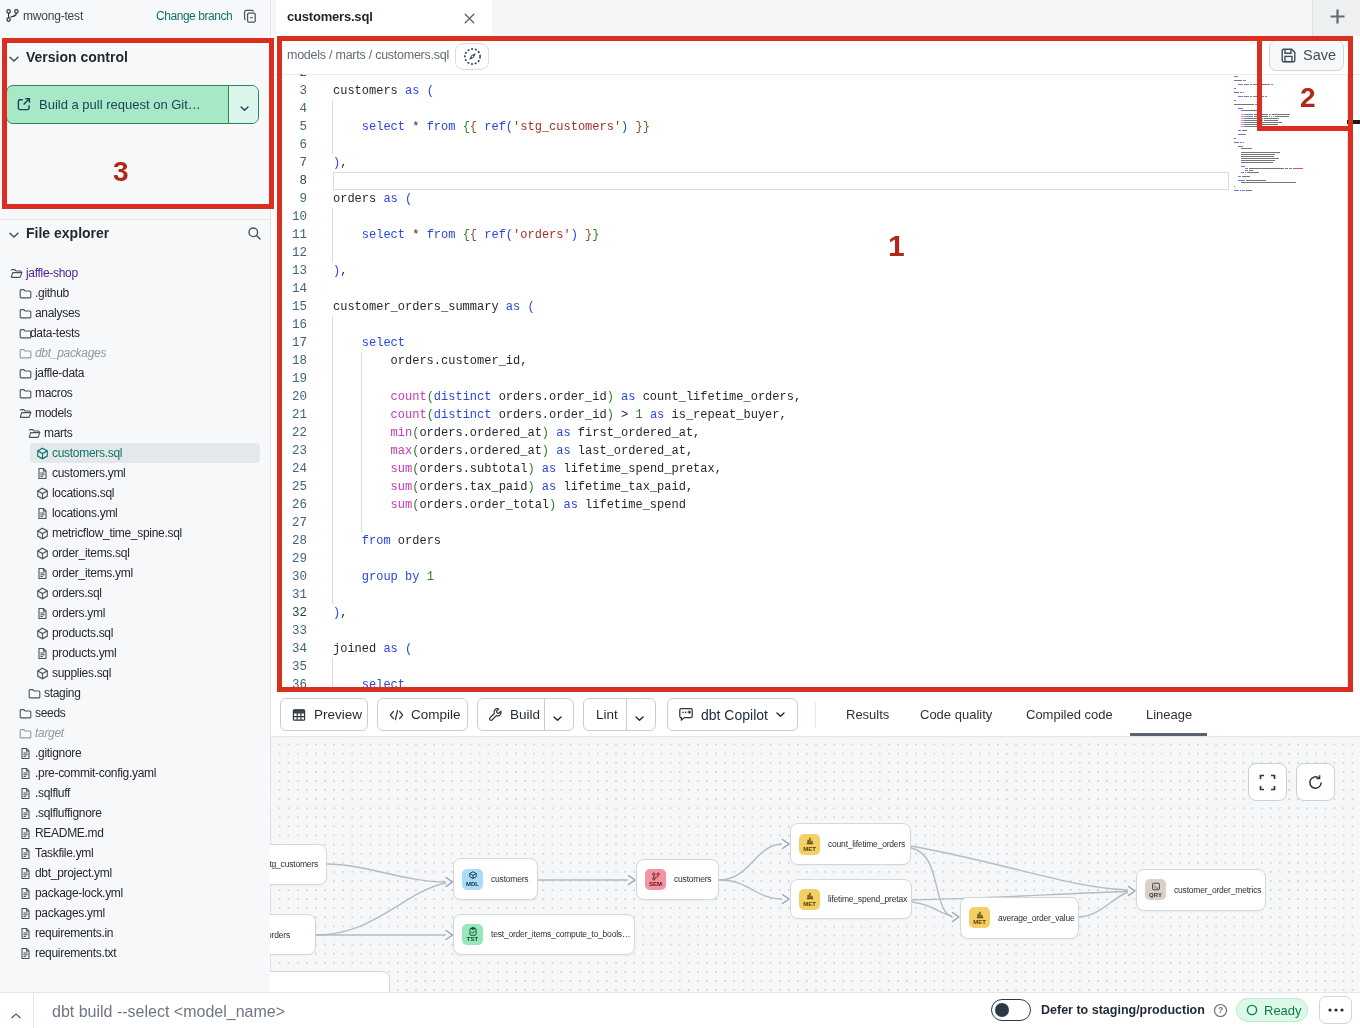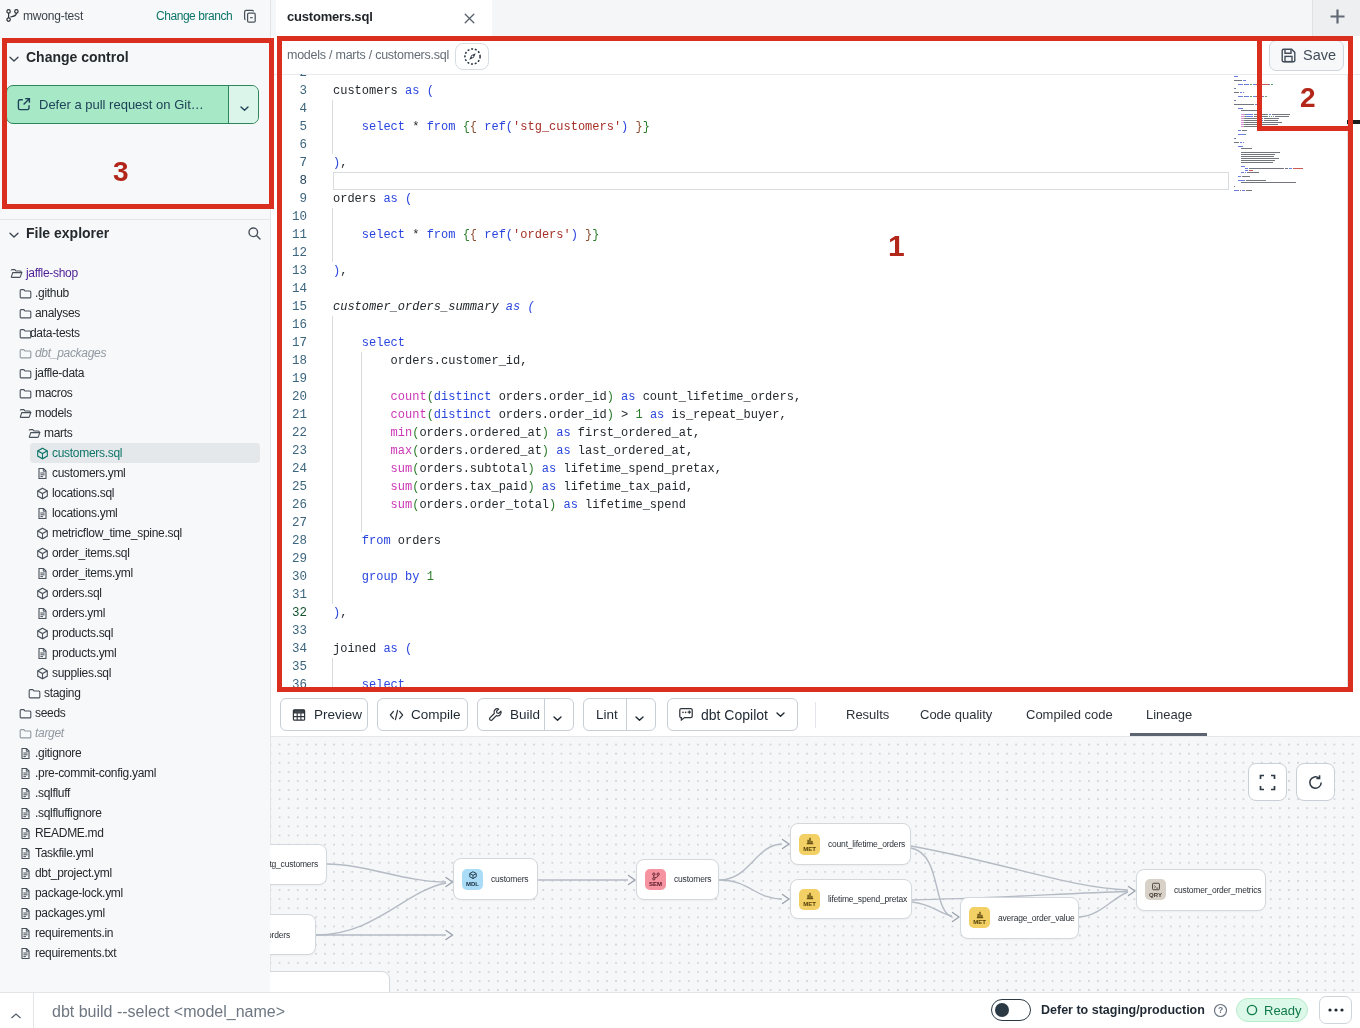--- a/index.html
+++ b/index.html
@@ -29,29 +29,29 @@
       </svg></div>
 <div class="abs" style="left:1312px;top:0;width:48px;height:36px;background:#edeff1;border-left:1px solid #dfe3e6;"></div>
 <div class="abs" style="left:1329px;top:8px;"><svg width="17" height="17" viewBox="0 0 17 17" style="">
         <path d="M8.5 1.5v14M1.5 8.5h14" stroke="#616a75" stroke-width="2.2"></path>
       </svg></div>
 <div class="abs" style="left:0;top:36px;width:270px;height:956px;background:#f7f8f9;"></div>
 <div class="abs" style="left:270px;top:0;width:1px;height:992px;background:#e2e5e8;"></div>
 <div class="abs" style="left:8px;top:51px;"><svg width="12" height="12" viewBox="0 0 12 12" style="">
         <path d="M2 4.32 6.0 7.92 10 4.32" fill="none" stroke="#3d4650" stroke-width="1.4" stroke-linecap="round" stroke-linejoin="round"></path>
       </svg></div>
-<div class="abs" style="left:26px;top:49px;font-size:14px;font-weight:bold;color:#24292e;">Change control</div>
+<div class="abs" style="left:26px;top:49px;font-size:14px;font-weight:bold;color:#24292e;">Version control</div>
 <div class="abs" style="left:6px;top:85px;width:253px;height:39px;border:1px solid #2f855a;border-radius:7px;background:#a7e8c7;box-sizing:border-box;overflow:hidden;">
 <div style="position:absolute;right:0;top:0;width:29px;height:100%;background:#dcf5ea;border-left:1px solid #2f855a;"></div>
 </div>
 <div class="abs" style="left:16px;top:96px;"><svg width="16" height="16" viewBox="0 0 16 16" style="">
         <path d="M13 9.2V12c0 .9-.7 1.6-1.6 1.6H4C3.1 13.6 2.4 12.9 2.4 12V5.4c0-.9.7-1.6 1.6-1.6h2.8" fill="none" stroke="#1e4257" stroke-width="1.4"></path>
         <path d="M9.2 2.6h4.2v4.2M13 3 7.6 8.4" fill="none" stroke="#1e4257" stroke-width="1.4"></path>
       </svg></div>
-<div class="abs" style="left:39px;top:97px;font-size:13px;color:#1e4257;">Defer a pull request on Git…</div>
+<div class="abs" style="left:39px;top:97px;font-size:13px;color:#1e4257;">Build a pull request on Git…</div>
 <div class="abs" style="left:239px;top:100px;"><svg width="11" height="11" viewBox="0 0 11 11" style="">
         <path d="M2 3.96 5.5 7.260000000000001 9 3.96" fill="none" stroke="#1e4257" stroke-width="1.4" stroke-linecap="round" stroke-linejoin="round"></path>
       </svg></div>
 <div class="abs" style="left:0;top:219px;width:270px;height:1px;background:#e4e7ea;"></div>
 <div class="abs" style="left:8px;top:227px;"><svg width="12" height="12" viewBox="0 0 12 12" style="">
         <path d="M2 4.32 6.0 7.92 10 4.32" fill="none" stroke="#3d4650" stroke-width="1.4" stroke-linecap="round" stroke-linejoin="round"></path>
       </svg></div>
 <div class="abs" style="left:26px;top:225px;font-size:14px;font-weight:bold;color:#24292e;">File explorer</div>
 <div class="abs" style="left:247px;top:226px;"><svg width="15" height="15" viewBox="0 0 15 15" style="">
         <circle cx="6.3" cy="6.3" r="4.3" fill="none" stroke="#49525c" stroke-width="1.4"></circle>
@@ -309,21 +309,21 @@
           <div style="position:absolute;left:0;top:118px;height:18px;line-height:18px;white-space:pre;">    <span style="color:#2945dd">select</span> * <span style="color:#2945dd">from</span> <span style="color:#2b7d2b">{</span><span style="color:#8b4d2e">{</span> <span style="color:#2945dd">ref(</span><span style="color:#a52f27">'stg_customers'</span><span style="color:#2945dd">)</span> <span style="color:#8b4d2e">}</span><span style="color:#2b7d2b">}</span></div>
           <div style="position:absolute;left:0;top:136px;height:18px;line-height:18px;white-space:pre;"></div>
           <div style="position:absolute;left:0;top:154px;height:18px;line-height:18px;white-space:pre;"><span style="color:#2945dd">)</span>,</div>
           <div style="position:absolute;left:0;top:172px;height:18px;line-height:18px;white-space:pre;"></div>
           <div style="position:absolute;left:0;top:190px;height:18px;line-height:18px;white-space:pre;">orders <span style="color:#2945dd">as</span> <span style="color:#2945dd">(</span></div>
           <div style="position:absolute;left:0;top:208px;height:18px;line-height:18px;white-space:pre;"></div>
           <div style="position:absolute;left:0;top:226px;height:18px;line-height:18px;white-space:pre;">    <span style="color:#2945dd">select</span> * <span style="color:#2945dd">from</span> <span style="color:#2b7d2b">{</span><span style="color:#8b4d2e">{</span> <span style="color:#2945dd">ref(</span><span style="color:#a52f27">'orders'</span><span style="color:#2945dd">)</span> <span style="color:#8b4d2e">}</span><span style="color:#2b7d2b">}</span></div>
           <div style="position:absolute;left:0;top:244px;height:18px;line-height:18px;white-space:pre;"></div>
           <div style="position:absolute;left:0;top:262px;height:18px;line-height:18px;white-space:pre;"><span style="color:#2945dd">)</span>,</div>
           <div style="position:absolute;left:0;top:280px;height:18px;line-height:18px;white-space:pre;"></div>
-          <div style="position:absolute;left:0;top:298px;height:18px;line-height:18px;white-space:pre;font-style:italic;">customer_orders_summary <span style="color:#2945dd">as</span> <span style="color:#2945dd">(</span></div>
+          <div style="position:absolute;left:0;top:298px;height:18px;line-height:18px;white-space:pre;">customer_orders_summary <span style="color:#2945dd">as</span> <span style="color:#2945dd">(</span></div>
           <div style="position:absolute;left:0;top:316px;height:18px;line-height:18px;white-space:pre;"></div>
           <div style="position:absolute;left:0;top:334px;height:18px;line-height:18px;white-space:pre;">    <span style="color:#2945dd">select</span></div>
           <div style="position:absolute;left:0;top:352px;height:18px;line-height:18px;white-space:pre;">        orders.customer_id,</div>
           <div style="position:absolute;left:0;top:370px;height:18px;line-height:18px;white-space:pre;"></div>
           <div style="position:absolute;left:0;top:388px;height:18px;line-height:18px;white-space:pre;">        <span style="color:#cb36b4">count</span><span style="color:#2b7d2b">(</span><span style="color:#2945dd">distinct</span> orders.order_id<span style="color:#2b7d2b">)</span> <span style="color:#2945dd">as</span> count_lifetime_orders,</div>
           <div style="position:absolute;left:0;top:406px;height:18px;line-height:18px;white-space:pre;">        <span style="color:#cb36b4">count</span><span style="color:#2b7d2b">(</span><span style="color:#2945dd">distinct</span> orders.order_id<span style="color:#2b7d2b">)</span> &gt; <span style="color:#2b7d2b">1</span> <span style="color:#2945dd">as</span> is_repeat_buyer,</div>
           <div style="position:absolute;left:0;top:424px;height:18px;line-height:18px;white-space:pre;">        <span style="color:#cb36b4">min</span><span style="color:#2b7d2b">(</span>orders.ordered_at<span style="color:#2b7d2b">)</span> <span style="color:#2945dd">as</span> first_ordered_at,</div>
           <div style="position:absolute;left:0;top:442px;height:18px;line-height:18px;white-space:pre;">        <span style="color:#cb36b4">max</span><span style="color:#2b7d2b">(</span>orders.ordered_at<span style="color:#2b7d2b">)</span> <span style="color:#2945dd">as</span> last_ordered_at,</div>
           <div style="position:absolute;left:0;top:460px;height:18px;line-height:18px;white-space:pre;">        <span style="color:#cb36b4">sum</span><span style="color:#2b7d2b">(</span>orders.subtotal<span style="color:#2b7d2b">)</span> <span style="color:#2945dd">as</span> lifetime_spend_pretax,</div>
           <div style="position:absolute;left:0;top:478px;height:18px;line-height:18px;white-space:pre;">        <span style="color:#cb36b4">sum</span><span style="color:#2b7d2b">(</span>orders.tax_paid<span style="color:#2b7d2b">)</span> <span style="color:#2945dd">as</span> lifetime_tax_paid,</div>
@@ -550,20 +550,31 @@
       <div style="position:absolute;left:183px;top:122px;width:85px;height:42px;background:#fff;border:1px solid #d3d8dd;border-radius:8px;box-shadow:0 1px 2px rgba(0,0,0,0.04);display:flex;align-items:center;padding-left:8px;box-sizing:border-box;">
         <div style="width:21px;height:21px;border-radius:5px;background:#aadcf7;display:flex;flex-direction:column;align-items:center;justify-content:center;">
           <svg width="10" height="9" viewBox="0 0 10 10">
             <path d="M5 .8 8.6 2.8v3.6L5 8.4 1.4 6.4V2.8z" fill="none" stroke="#17303f" stroke-width="1"></path>
             <path d="M1.6 2.9 5 4.8 8.4 2.9M5 4.8v3.4" fill="none" stroke="#17303f" stroke-width="1"></path>
           </svg>
           <div style="font-size:6px;font-weight:bold;color:#17303f;line-height:6px;margin-top:0.5px;">MDL</div>
         </div>
         <div style="margin-left:8px;font-size:8.5px;letter-spacing:-0.2px;color:#2b3138;white-space:nowrap;">customers</div>
       </div>
+      <div style="position:absolute;left:183px;top:177.6px;width:182px;height:41.8px;background:#fff;border:1px solid #d3d8dd;border-radius:8px;box-shadow:0 1px 2px rgba(0,0,0,0.04);display:flex;align-items:center;padding-left:8px;box-sizing:border-box;">
+        <div style="width:21px;height:21px;border-radius:5px;background:#96e8bc;display:flex;flex-direction:column;align-items:center;justify-content:center;">
+          <svg width="10" height="9" viewBox="0 0 10 10">
+            <rect x="1.6" y="1.6" width="6.8" height="7.6" rx="1" fill="none" stroke="#0f4226" stroke-width="1"></rect>
+            <rect x="3.4" y=".6" width="3.2" height="2" rx=".6" fill="none" stroke="#0f4226" stroke-width="1"></rect>
+            <path d="M3.2 5.4 4.6 6.8 7 4.2" fill="none" stroke="#0f4226" stroke-width="1"></path>
+          </svg>
+          <div style="font-size:6px;font-weight:bold;color:#0f4226;line-height:6px;margin-top:0.5px;">TST</div>
+        </div>
+        <div style="margin-left:8px;font-size:8.5px;letter-spacing:-0.2px;color:#2b3138;white-space:nowrap;">test_order_items_compute_to_bools…</div>
+      </div>
       <div style="position:absolute;left:366px;top:122.7px;width:83px;height:41.3px;background:#fff;border:1px solid #d3d8dd;border-radius:8px;box-shadow:0 1px 2px rgba(0,0,0,0.04);display:flex;align-items:center;padding-left:8px;box-sizing:border-box;">
         <div style="width:21px;height:21px;border-radius:5px;background:#f693a0;display:flex;flex-direction:column;align-items:center;justify-content:center;">
           <svg width="10" height="9" viewBox="0 0 10 10">
             <circle cx="2.6" cy="2.4" r="1.3" fill="none" stroke="#511420" stroke-width=".9"></circle>
             <circle cx="7.4" cy="2.4" r="1.3" fill="none" stroke="#511420" stroke-width=".9"></circle>
             <circle cx="2.6" cy="7.6" r="1.3" fill="none" stroke="#511420" stroke-width=".9"></circle>
             <path d="M2.6 3.7v2.6M7.4 3.7c0 1.8-1.6 2.2-3.5 2.6" fill="none" stroke="#511420" stroke-width=".9"></path>
           </svg>
           <div style="font-size:6px;font-weight:bold;color:#511420;line-height:6px;margin-top:0.5px;">SEM</div>
         </div>

